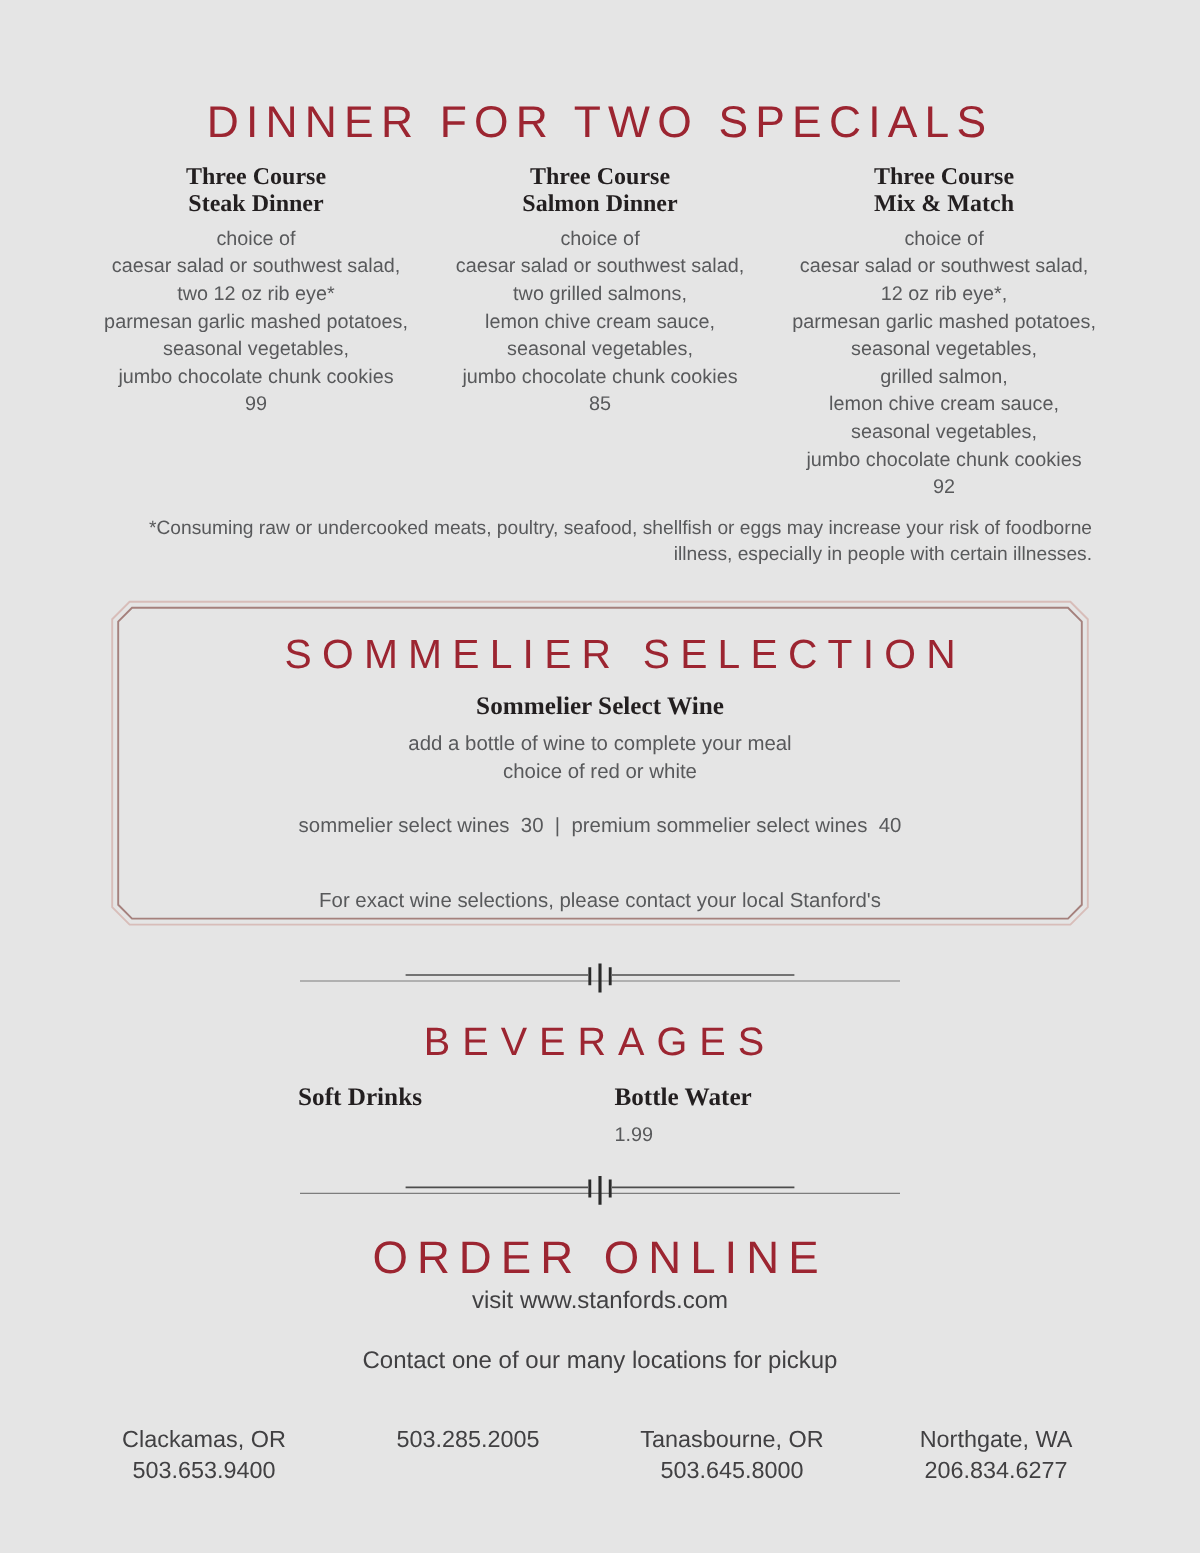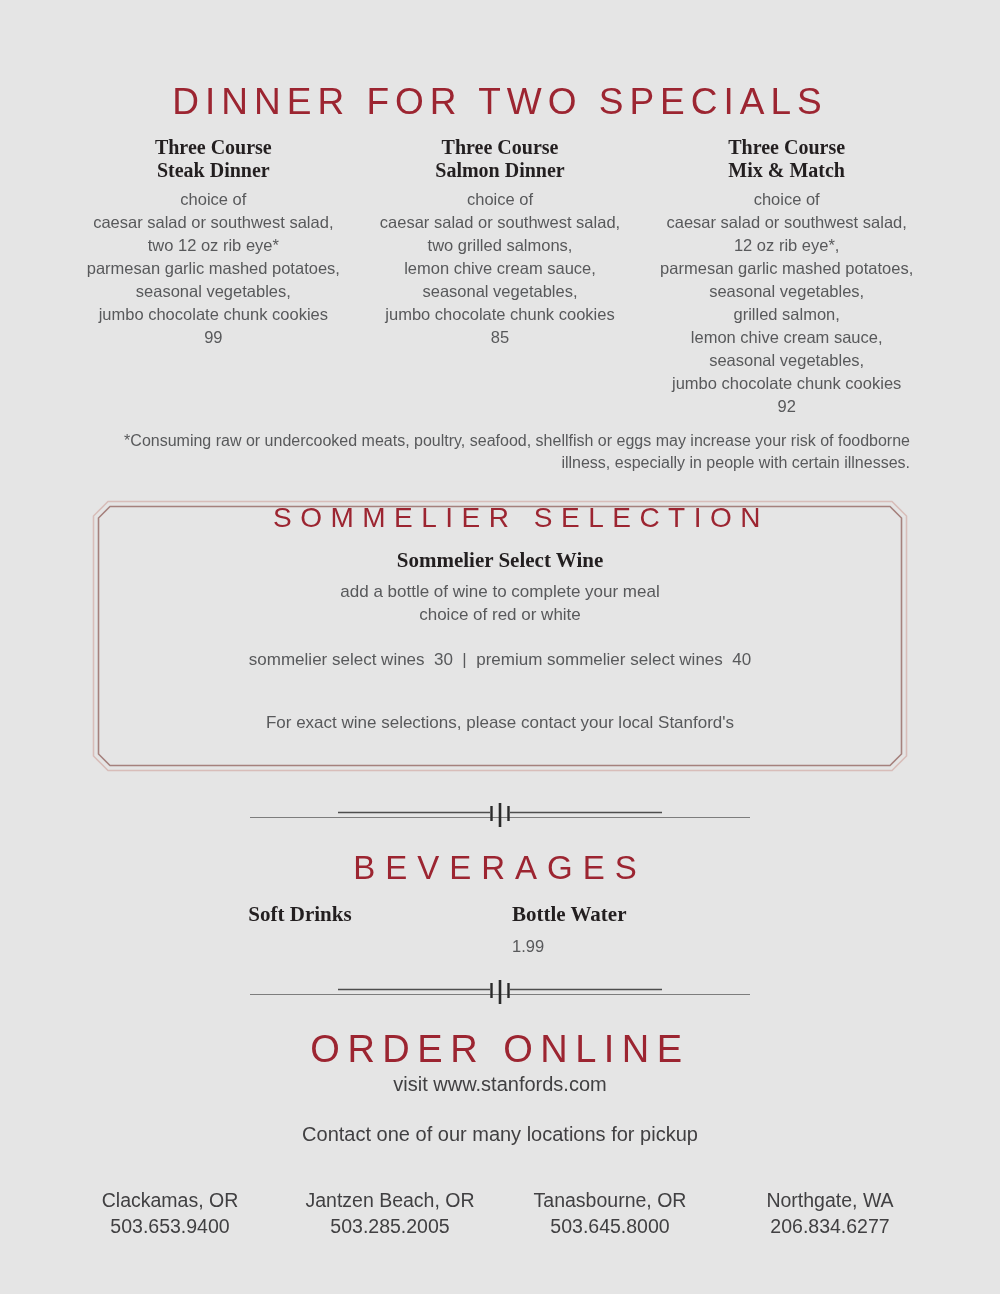--- a/index.html
+++ b/index.html
@@ -22,21 +22,21 @@
   .dinner-columns{position:absolute;top:136px;left:70px;width:860px;display:flex;}
   .dinner-col{width:290px;text-align:center;}
   .col-title{font-size:20px;line-height:23px;}
   .col-body{margin-top:6px;color:var(--gray-body);font-size:16.5px;line-height:23px;}
 
   .disclaimer{position:absolute;top:430px;left:90px;width:820px;text-align:right;color:var(--gray-body);font-size:16px;line-height:22px;}
 
   .somm-box{position:absolute;top:500px;left:92px;width:816px;height:272px;text-align:center;}
   .somm-border{position:absolute;top:0;left:0;width:816px;height:272px;}
   .somm-content{position:relative;}
-  .somm-title{font-size:28px;line-height:36px;letter-spacing:8.5px;padding-left:42px;}
+  .somm-title{margin-top:28px;font-size:34px;line-height:36px;letter-spacing:8.5px;padding-left:42px;}
   .somm-sub{margin-top:12px;font-size:21px;line-height:24px;}
   .somm-line{color:var(--gray-body);font-size:17px;line-height:23px;}
   .somm-desc{margin-top:8px;}
   .somm-pricing{margin-top:22px;white-space:pre-wrap;}
   .somm-note{margin-top:40px;}
 
   .divider{position:absolute;left:250px;width:500px;height:26px;}
   .divider-1{top:802px;}
   .divider-2{top:979px;}
 
@@ -167,21 +167,20 @@
   <div class="red-display order-title">ORDER ONLINE</div>
   <div class="visit-line">visit www.stanfords.com</div>
   <div class="contact-line">Contact one of our many locations for pickup</div>
 
   <div class="locations">
     <div class="location">
       <div>Clackamas, OR</div>
       <div>503.653.9400</div>
     </div>
     <div class="location">
-      <div>Jantzen Beach, OR</div>
       <div>503.285.2005</div>
     </div>
     <div class="location">
       <div>Tanasbourne, OR</div>
       <div>503.645.8000</div>
     </div>
     <div class="location">
       <div>Northgate, WA</div>
       <div>206.834.6277</div>
     </div>

